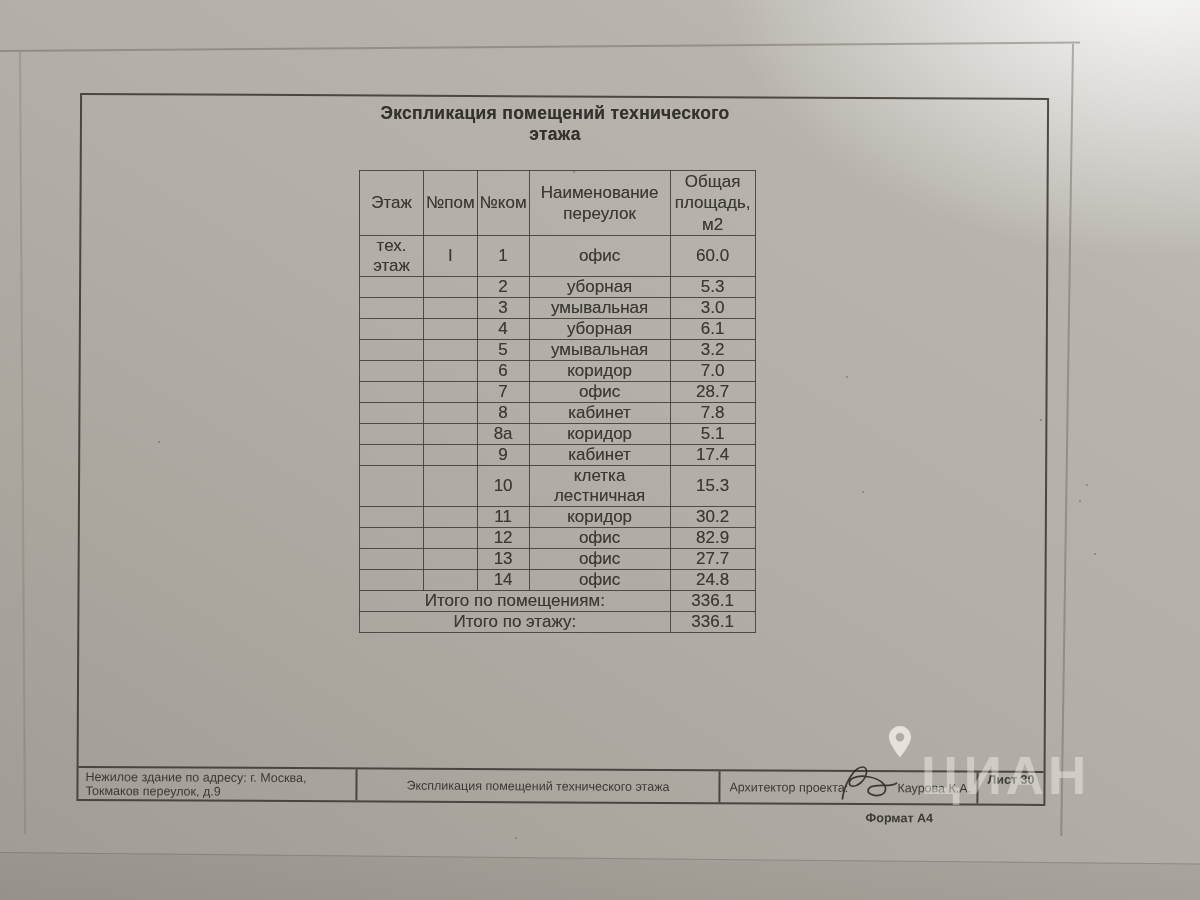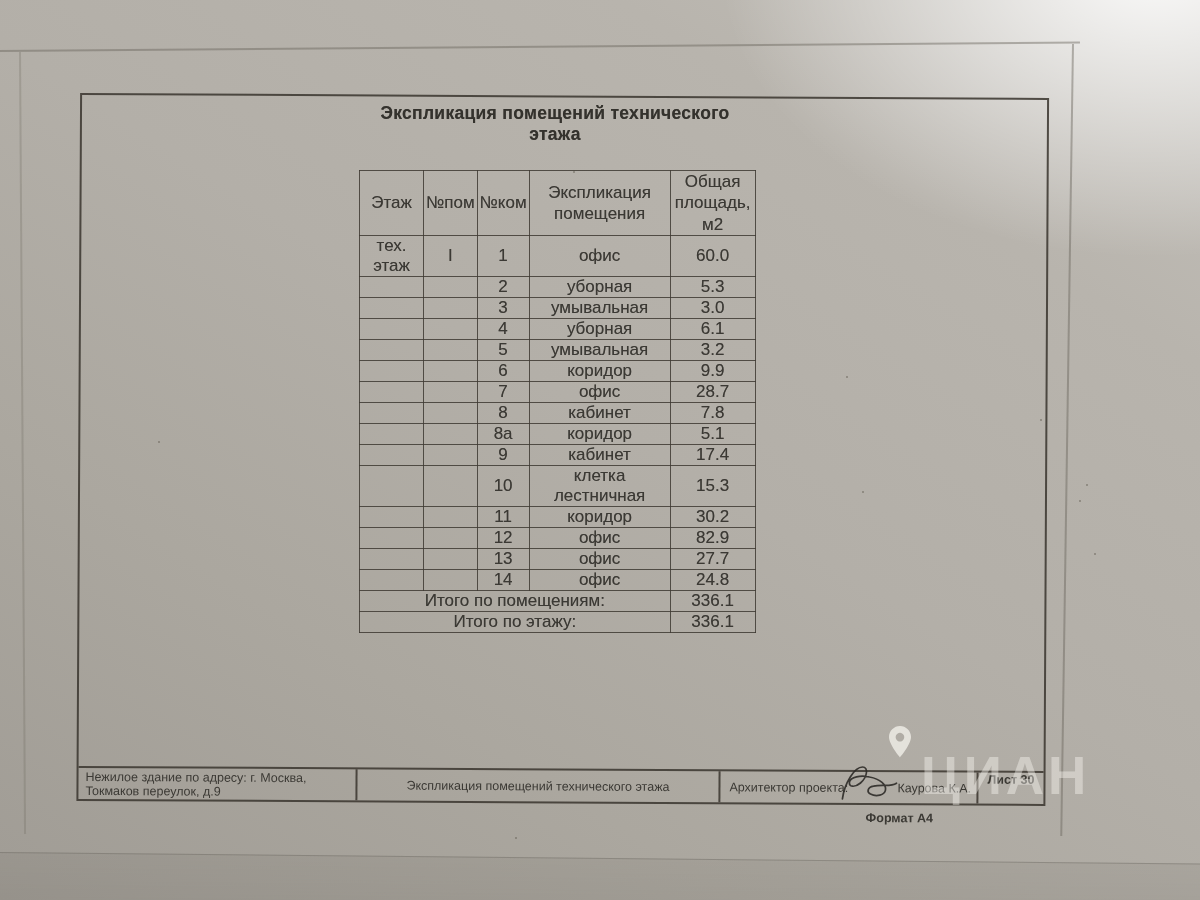--- a/index.html
+++ b/index.html
@@ -108,21 +108,21 @@
         <col class="col-unit">
         <col class="col-room">
         <col class="col-name">
         <col class="col-area">
     </colgroup>
     <thead>
       <tr>
         <th>Этаж</th>
         <th>№пом</th>
         <th>№ком</th>
-        <th>Экспликация помещения</th>
+        <th>Наименование переулок</th>
         <th>Общая площадь, м2</th>
       </tr>
     </thead>
     <tbody>
         <tr>
           <td>тех. этаж</td>
           <td>I</td>
           <td>1</td>
           <td>офис</td>
           <td>60.0</td>
@@ -153,21 +153,21 @@
           <td></td>
           <td>5</td>
           <td>умывальная</td>
           <td>3.2</td>
         </tr>
         <tr>
           <td></td>
           <td></td>
           <td>6</td>
           <td>коридор</td>
-          <td>9.9</td>
+          <td>7.0</td>
         </tr>
         <tr>
           <td></td>
           <td></td>
           <td>7</td>
           <td>офис</td>
           <td>28.7</td>
         </tr>
         <tr>
           <td></td>

